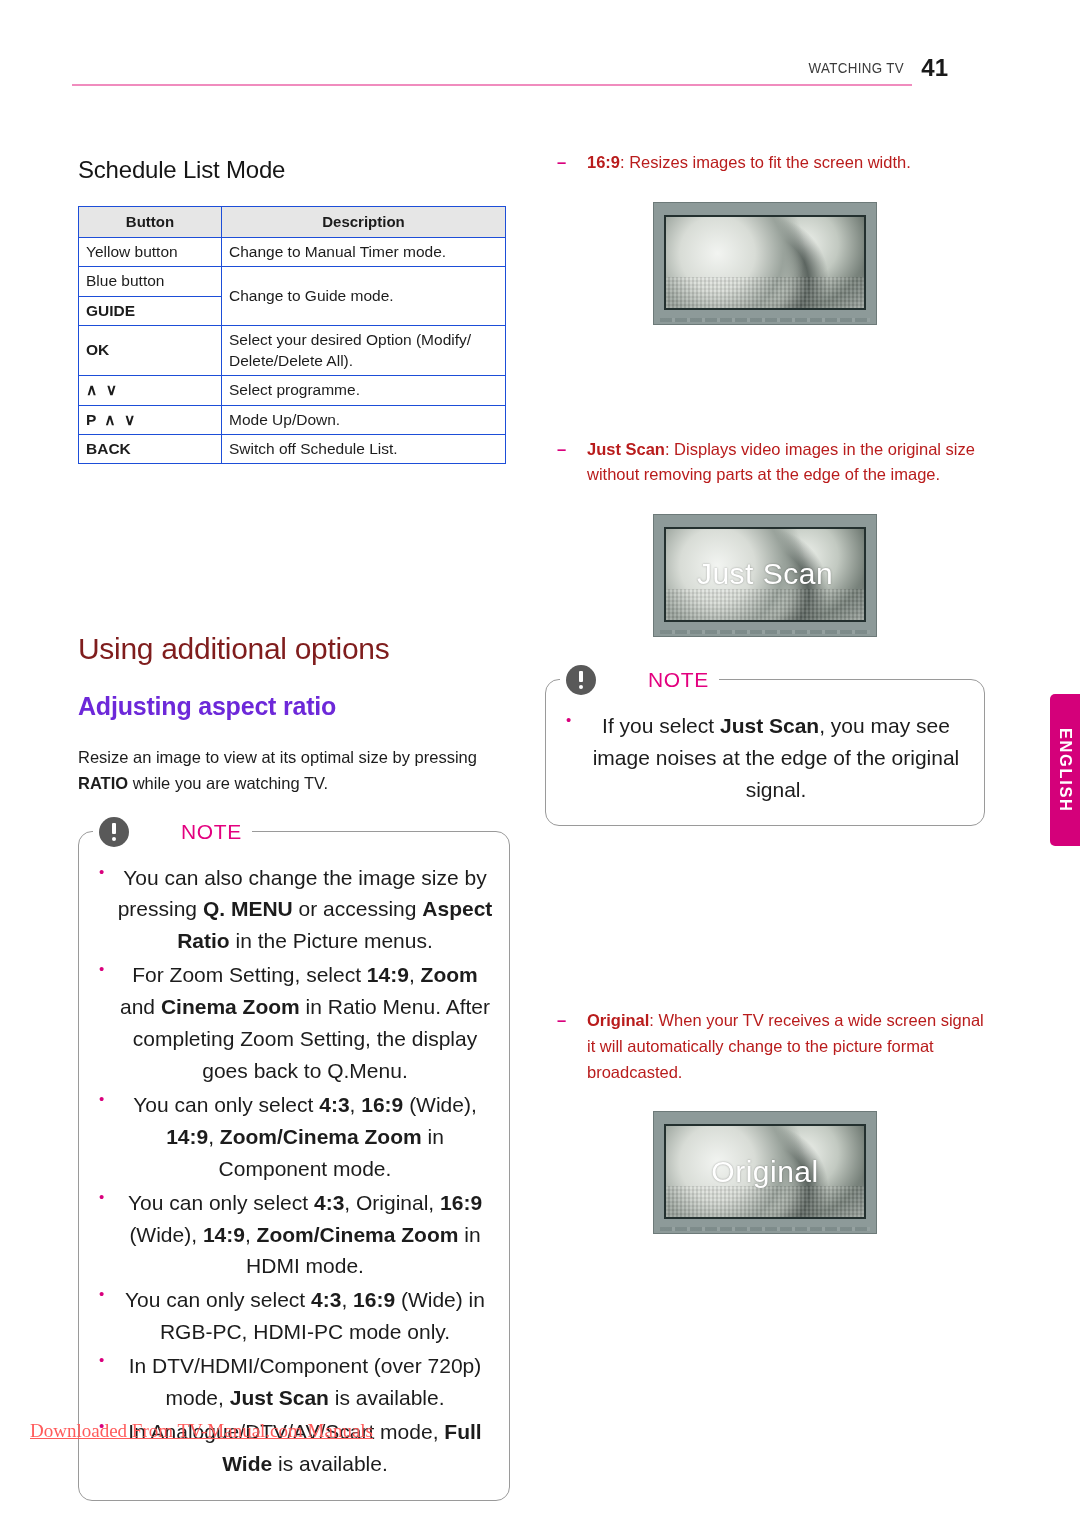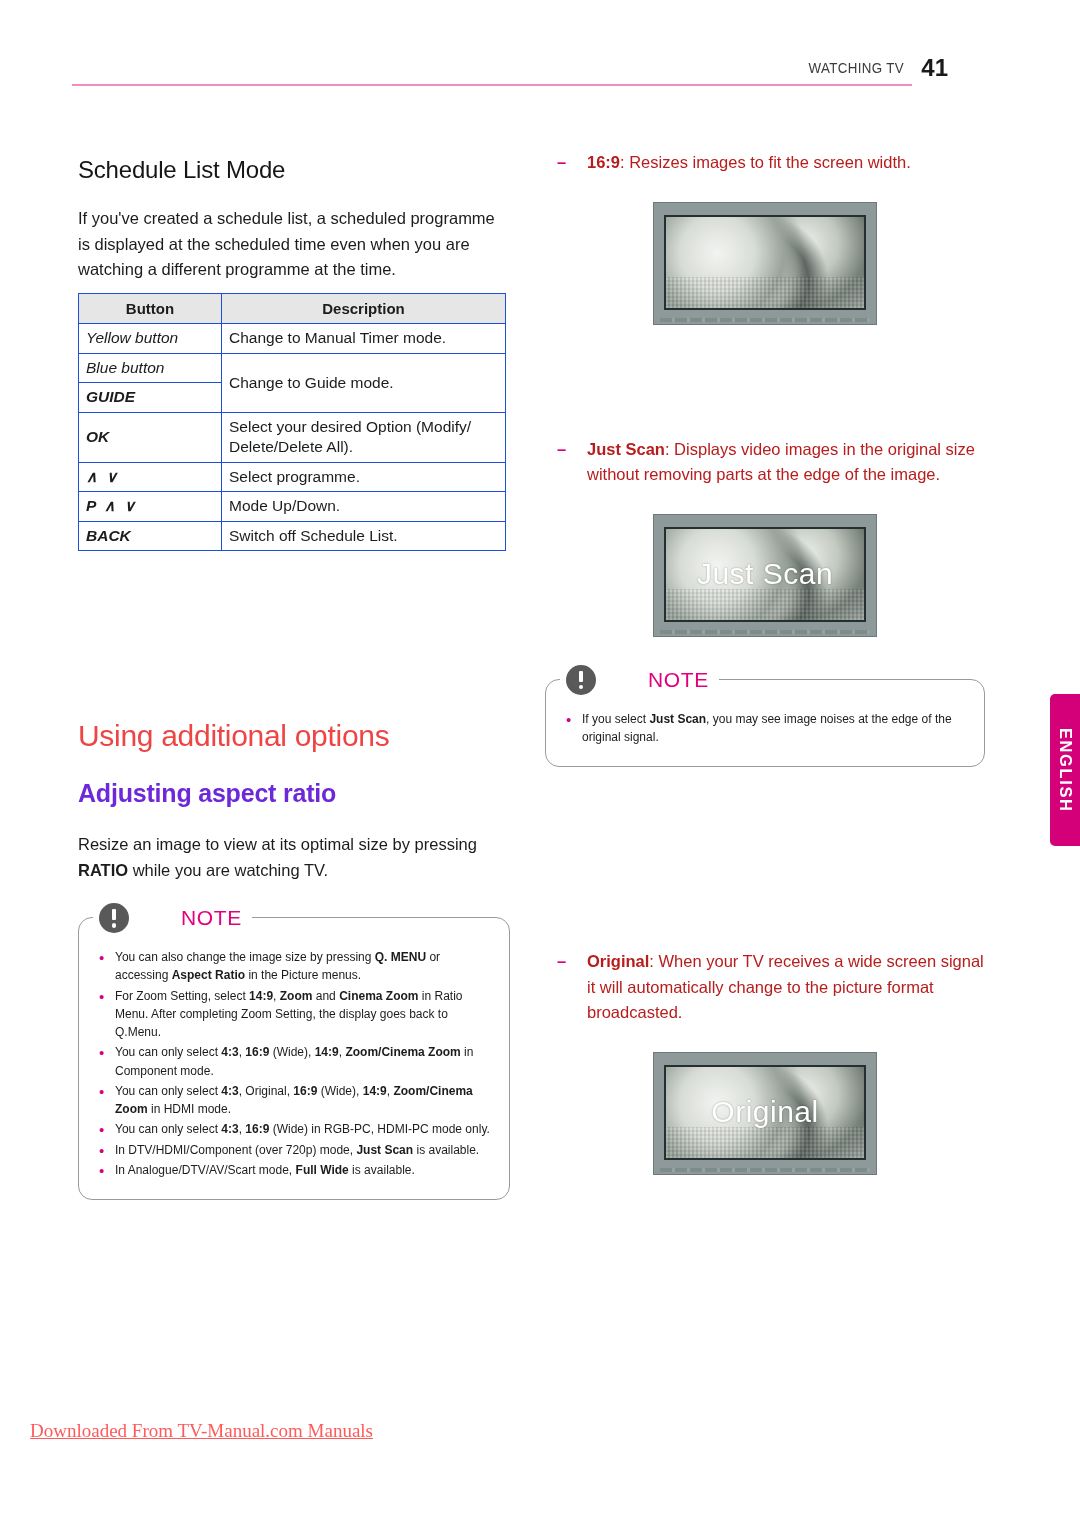--- a/index.html
+++ b/index.html
@@ -71,21 +71,21 @@
     font-size: 24px;
     font-weight: normal;
     margin: 16px 0 22px 0;
     letter-spacing: -0.2px;
     color: #161616;
   }
   h1.section-title-pink {
     font-size: 30px;
     font-weight: normal;
     margin: 0 0 26px 0;
-    color: #ef4444;
+    color: #7f1d1d;
     letter-spacing: -0.3px;
   }
   h2.sub-title {
     font-size: 25px;
     font-weight: bold;
     margin: 0 0 24px 0;
     color: #6d28d9;
     letter-spacing: -0.2px;
   }
   p.body-text {
@@ -111,21 +111,21 @@
     line-height: 1.32;
     color: #1c1c1c;
   }
   table.btn-table th {
     background: #e6e6e6;
     text-align: center;
     font-weight: bold;
     font-size: 15px;
     padding: 5px 6px;
   }
-  td.col-btn { width: 128px; font-style: italic; }
+  td.col-btn { width: 128px; }
   td.bold-cell { font-weight: bold; }
   td.glyph-cell { font-weight: bold; letter-spacing: 2px; }
 
   
   .note-box {
     position: relative;
     border: 1.6px solid #9a9a9a;
     border-radius: 14px;
     margin-top: 34px;
     padding: 30px 14px 18px 14px;
@@ -178,24 +178,25 @@
     margin-left: 11px;
   }
   ul.note-list {
     list-style: none;
     margin: 0;
     padding: 0;
   }
   ul.note-list li {
     position: relative;
     padding-left: 22px;
-    font-size: 12px;
+    font-size: 21px;
     line-height: 1.52;
     margin-bottom: 2px;
     color: #1c1c1c;
+    text-align: center;
   }
   ul.note-list li::before {
     content: "\2022";
     position: absolute;
     left: 6px;
     top: -1px;
     color: #d9007d;
     font-size: 15px;
   }
 
@@ -325,21 +326,20 @@
 <div class="page-header">
   <div class="header-label">WATCHING TV</div>
   <div class="header-pageno">41</div>
   <div class="header-rule"></div>
 </div>
 
 <div class="col-left">
 
   <h1 class="section-title">Schedule List Mode</h1>
 
-  <p class="body-text">If you've created a schedule list, a scheduled programme is displayed at the scheduled time even when you are watching a different programme at the time.</p>
 
   <table class="btn-table">
     <thead>
       <tr>
         <th>Button</th>
         <th>Description</th>
       </tr>
     </thead>
     <tbody>
       <tr>

